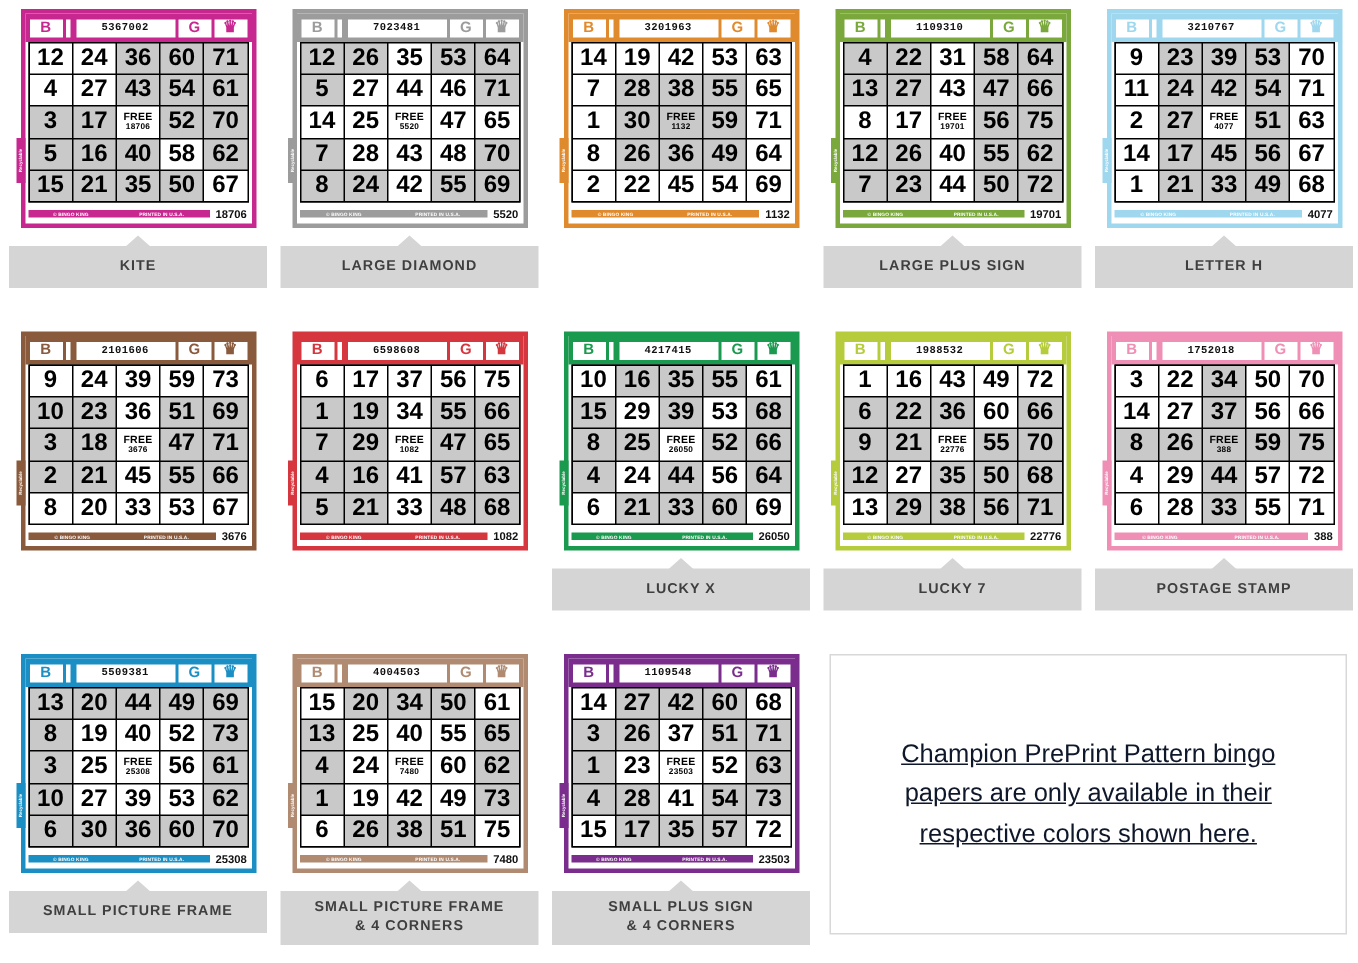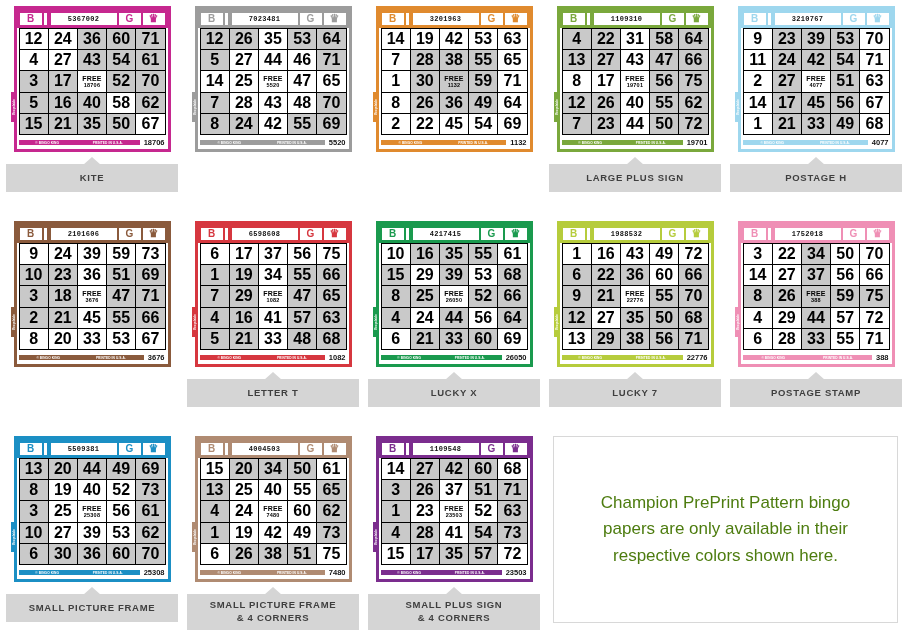--- a/index.html
+++ b/index.html
@@ -141,22 +141,23 @@
   }
   .note-box {
     border: 1px solid #d8d8d8;
     background: #fff;
     height: 187px;
     display: flex; align-items: center; justify-content: center;
     text-align: center;
     padding: 10px 22px;
   }
   .note-text {
-    font-size: 17px; color: #4d7c0f; line-height: 1.55;
+    font-size: 17px; color: #0f172a; line-height: 1.55;
     font-family: "Liberation Sans", sans-serif;
+    text-decoration: underline;
   }
 </style>
 </head>
 <body>
 
 <div id="grid">
     <div class="cell-wrap">
       <div class="card" style="background: rgb(198, 40, 143);">
         <div class="side-tab" style="background: rgb(198, 40, 143);">
           <span>Recyclable</span>
@@ -265,20 +266,24 @@
             <div class="num shaded">69</div>
           </div>
           <div class="footbar">
             <div class="foot-strip" style="background: rgb(156, 156, 156);">
               <span>© BINGO KING</span>
               <span>PRINTED IN U.S.A.</span>
             </div>
             <div class="foot-serial">5520</div>
           </div>
         </div>
+      </div>
+      <div class="plaque-wrap">
+        <div class="notch"></div>
+        <div class="plaque">LARGE DIAMOND</div>
       </div>
     </div>
     <div class="cell-wrap">
       <div class="card" style="background: rgb(224, 138, 46);">
         <div class="side-tab" style="background: rgb(224, 138, 46);">
           <span>Recyclable</span>
         </div>
         <div class="card-inner">
           <div class="bigo-bar" style="background: rgb(224, 138, 46);">
             <div class="letter-box lb-b" style="color: rgb(224, 138, 46);">B</div>
@@ -443,21 +448,21 @@
             <div class="foot-strip" style="background: rgb(158, 215, 238);">
               <span>© BINGO KING</span>
               <span>PRINTED IN U.S.A.</span>
             </div>
             <div class="foot-serial">4077</div>
           </div>
         </div>
       </div>
       <div class="plaque-wrap">
         <div class="notch"></div>
-        <div class="plaque">POSTAGE H</div>
+        <div class="plaque">LETTER H</div>
       </div>
     </div>
     <div class="cell-wrap">
       <div class="card" style="background: rgb(138, 90, 60);">
         <div class="side-tab" style="background: rgb(138, 90, 60);">
           <span>Recyclable</span>
         </div>
         <div class="card-inner">
           <div class="bigo-bar" style="background: rgb(138, 90, 60);">
             <div class="letter-box lb-b" style="color: rgb(138, 90, 60);">B</div>
@@ -558,24 +563,20 @@
             <div class="num shaded">68</div>
           </div>
           <div class="footbar">
             <div class="foot-strip" style="background: rgb(214, 55, 63);">
               <span>© BINGO KING</span>
               <span>PRINTED IN U.S.A.</span>
             </div>
             <div class="foot-serial">1082</div>
           </div>
         </div>
-      </div>
-      <div class="plaque-wrap">
-        <div class="notch"></div>
-        <div class="plaque">LETTER T</div>
       </div>
     </div>
     <div class="cell-wrap">
       <div class="card" style="background: rgb(26, 154, 78);">
         <div class="side-tab" style="background: rgb(26, 154, 78);">
           <span>Recyclable</span>
         </div>
         <div class="card-inner">
           <div class="bigo-bar" style="background: rgb(26, 154, 78);">
             <div class="letter-box lb-b" style="color: rgb(26, 154, 78);">B</div>

